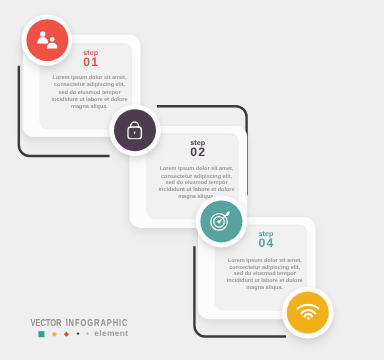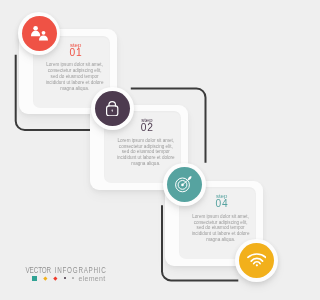--- a/index.html
+++ b/index.html
@@ -1,18 +1,18 @@
 <!DOCTYPE html>
 <html><head>
 <meta charset="utf-8">
 <style>
   html,body{margin:0;padding:0;}
   body{width:300px;height:300px;background:#efefef;font-family:"Liberation Sans",sans-serif;
        overflow:hidden;-webkit-font-smoothing:antialiased;}
-  .stage{position:relative;width:300px;height:225px;}
+  .stage{position:relative;width:300px;height:225px;font-weight:bold;}
 
   .frames{position:absolute;left:0;top:0;z-index:0;}
   .frames path{fill:none;stroke:#3b3b3b;stroke-width:2;}
 
   .card{position:absolute;z-index:2;width:98px;height:85px;background:#fcfcfc;border-radius:9px;
         box-shadow:0 2px 5px rgba(0,0,0,.055), 0 6px 12px rgba(0,0,0,.035);}
   .panel{position:absolute;left:14.2px;top:6.3px;width:77px;height:72px;background:#f1f1f1;border-radius:7px;
          box-shadow:inset 0 1px 2px rgba(0,0,0,.03);}
 
   .badge{position:absolute;z-index:3;width:42.5px;height:42.5px;border-radius:50%;background:#fdfdfd;
@@ -45,21 +45,21 @@
     <div class="stepnum" style="left:21.8px;top:17.3px;color:#ef5245;">01</div>
     <div class="btext" style="left:20.8px;top:33.1px;">
       <div>Lorem ipsum dolor sit amet,</div>
       <div>consectetur adipiscing elit,</div>
       <div>sed do eiusmod tempor</div>
       <div>incididunt ut labore et dolore</div>
       <div>magna aliqua.</div>
     </div>
   </div>
 
-  <div class="card" style="left:90px;top:104.7px;">
+  <div class="card" style="left:108px;top:104.7px;">
     <div class="panel"></div>
     <div class="steplabel" style="left:21.8px;top:12.3px;color:#4d3b4f;">step</div>
     <div class="stepnum" style="left:21.8px;top:17.3px;color:#4d3b4f;">02</div>
     <div class="btext" style="left:20.8px;top:33.1px;">
       <div>Lorem ipsum dolor sit amet,</div>
       <div>consectetur adipiscing elit,</div>
       <div>sed do eiusmod tempor</div>
       <div>incididunt ut labore et dolore</div>
       <div>magna aliqua.</div>
     </div>

